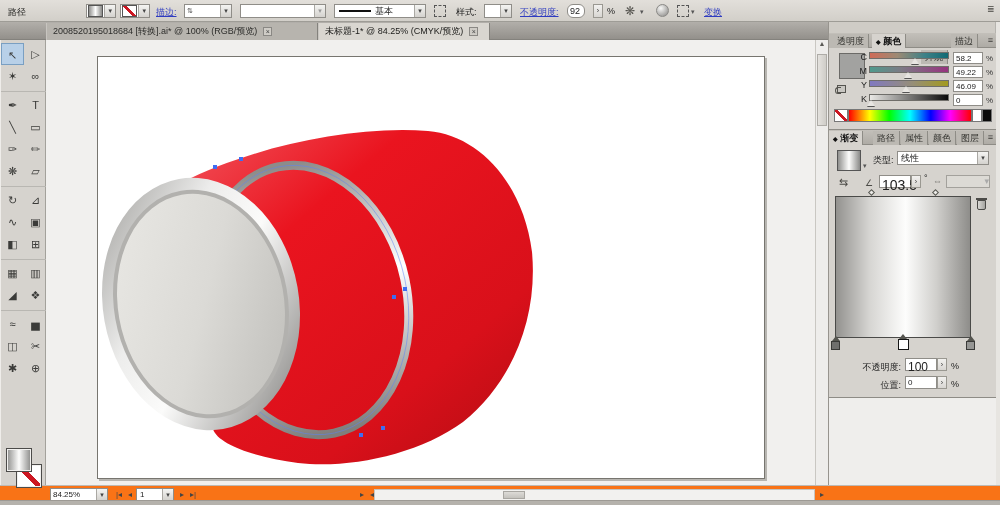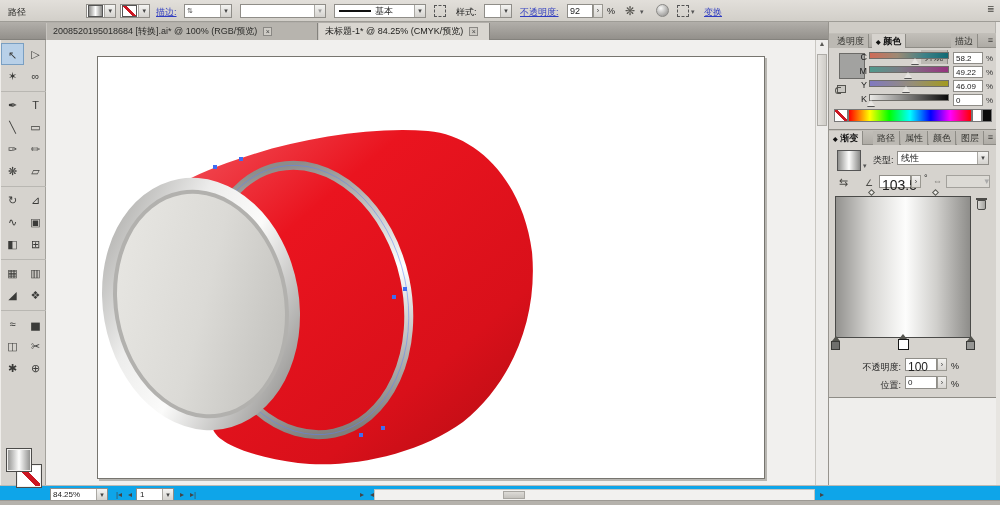--- a/index.html
+++ b/index.html
@@ -67,21 +67,21 @@
   .gstop { position:absolute; width:9px; height:9px; border:1px solid #3a3a38; }
   .gstop::before { content:""; position:absolute; left:0px; top:-6px; border-left:4px solid transparent; border-right:4px solid transparent; border-bottom:5px solid #55554f; }
   .gdia { position:absolute; width:5px; height:5px; background:#ecebe8; border:1px solid #55554f; transform:rotate(45deg); }
   .trash { position:absolute; width:9px; height:10px; border:1px solid #4c4b48; border-radius:0 0 2px 2px; background:linear-gradient(90deg,#d9d8d4,#a5a4a0); }
   .trash::before { content:""; position:absolute; left:-2px; top:-3px; width:11px; height:2px; background:#4c4b48; }
   .disabled-combo { background:#dcdad5; border:1px solid #a3a19c; height:13px; }
   .bucket { width:9px; height:8px; border:1px solid #55544f; background:#c9c7c2; position:absolute; }
   .bucket::after { content:""; position:absolute; left:-3px; top:1px; width:5px; height:5px; border:1px solid #55544f; border-radius:50% 0 0 50%; border-right:none; }
 
   
-  #statusbar { left:0; top:485px; width:1000px; height:21px; background:#0ea5e9; border-top:1px solid #bdbab5; }
+  #statusbar { left:0; top:485px; width:1000px; height:21px; background:#f97316; border-top:1px solid #bdbab5; }
   #bottom-strip { left:0; top:500px; width:1000px; height:5px; background:#b5b2ac; border-top:1px solid #9d9a94; }
   .undo-btn { position:absolute; left:204px; top:2px; width:152px; height:14px; background:linear-gradient(#ecebe8,#d3d0cb); border:1px solid #a19f99; text-align:center; line-height:13px; font-size:9px; color:#222; }
   .nav-glyph { font-size:8px; color:#444; margin:0 2px; line-height:14px; }
 </style>
 </head>
 <body>
 
 <div id="control-bar" class="abs">
   <span class="abs" style="left:8px;top:6px;color:#1d1d1b;">路径</span>
   <div class="combo abs" style="left:86px;top:4px;width:30px;">
@@ -107,21 +107,21 @@
     <span style="flex:1;">基本</span>
     <span class="dd">▾</span>
   </div>
   <span class="icon-dashed abs" style="left:434px;top:5px;"></span>
   <span class="abs" style="left:456px;top:6px;">样式:</span>
   <div class="combo abs" style="left:484px;top:4px;width:28px;">
     <span style="flex:1;"></span>
     <span class="dd">▾</span>
   </div>
   <span class="lnk abs" style="left:520px;top:6px;">不透明度:</span>
-  <span class="valbox abs" style="left:567px;top:4px;width:26px;">92</span>
+  <span class="valbox abs" style="left:567px;top:4px;width:18px;border-radius:6px;">92</span>
   <span class="spin abs" style="left:593px;top:4px;">›</span>
   <span class="abs" style="left:607px;top:6px;">%</span>
   <span class="abs" style="left:625px;top:4px;font-size:12px;color:#55544f;">❋</span>
   <span class="abs" style="left:640px;top:8px;font-size:7px;color:#555;">▾</span>
   <span class="icon-sphere abs" style="left:656px;top:4px;"></span>
   <span class="icon-dashed abs" style="left:677px;top:5px;"></span>
   <span class="abs" style="left:691px;top:8px;font-size:7px;color:#555;">▾</span>
   <span class="lnk abs" style="left:704px;top:6px;">变换</span>
   <span class="abs" style="left:987px;top:4px;color:#44433f;">≣</span>
 </div>

